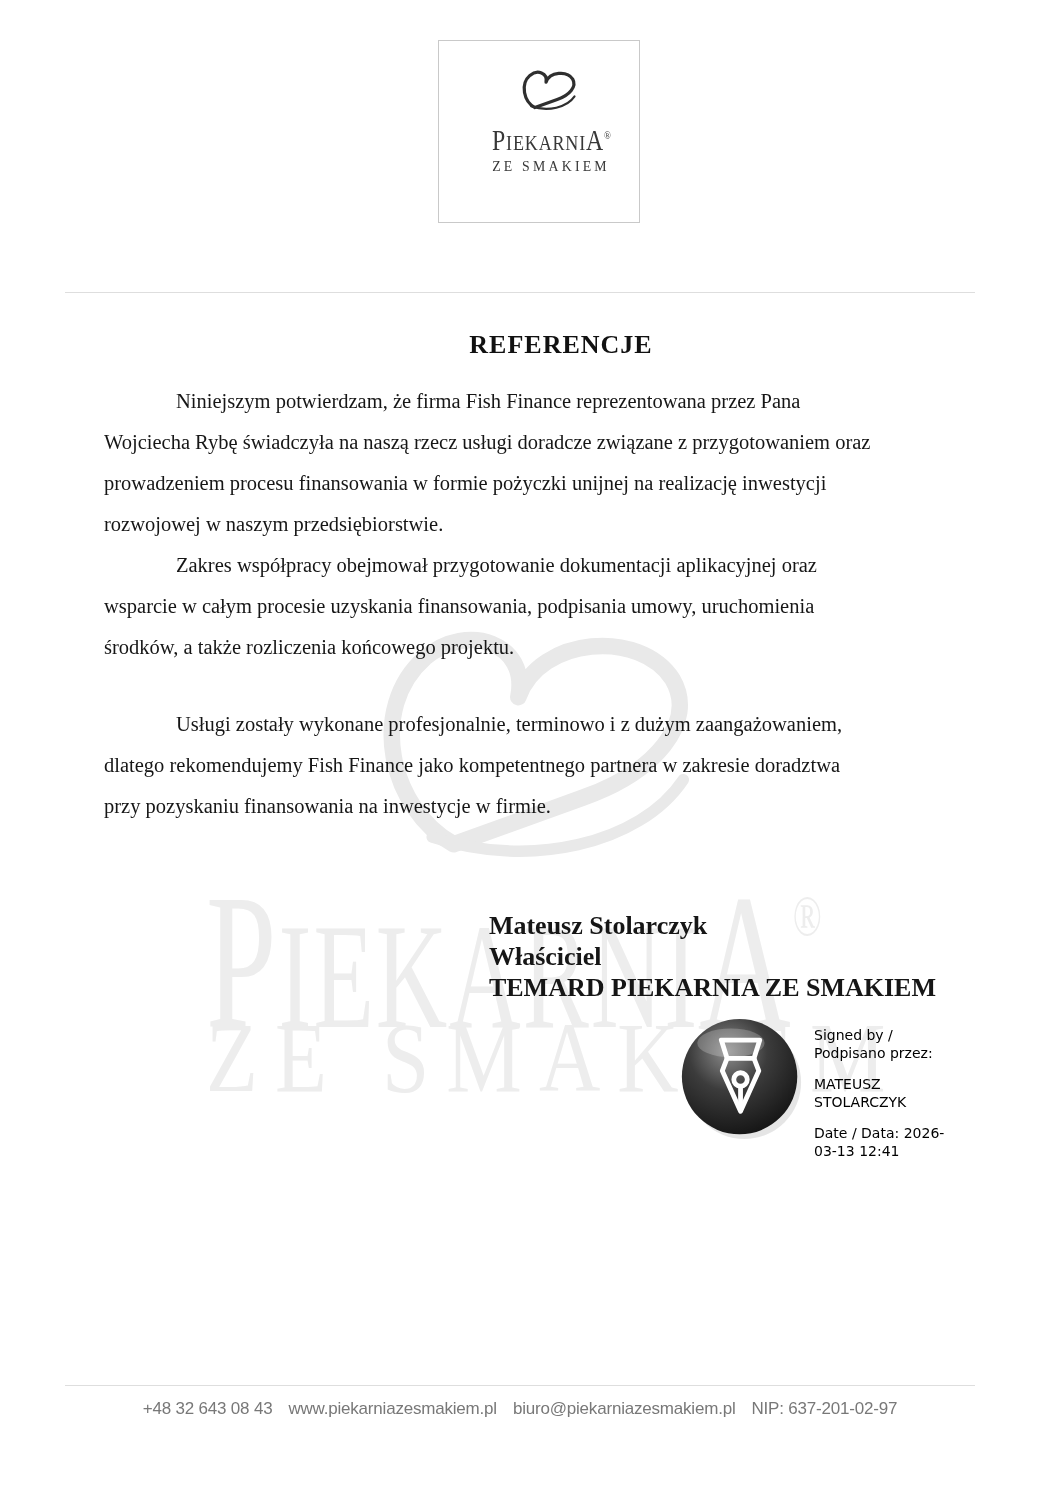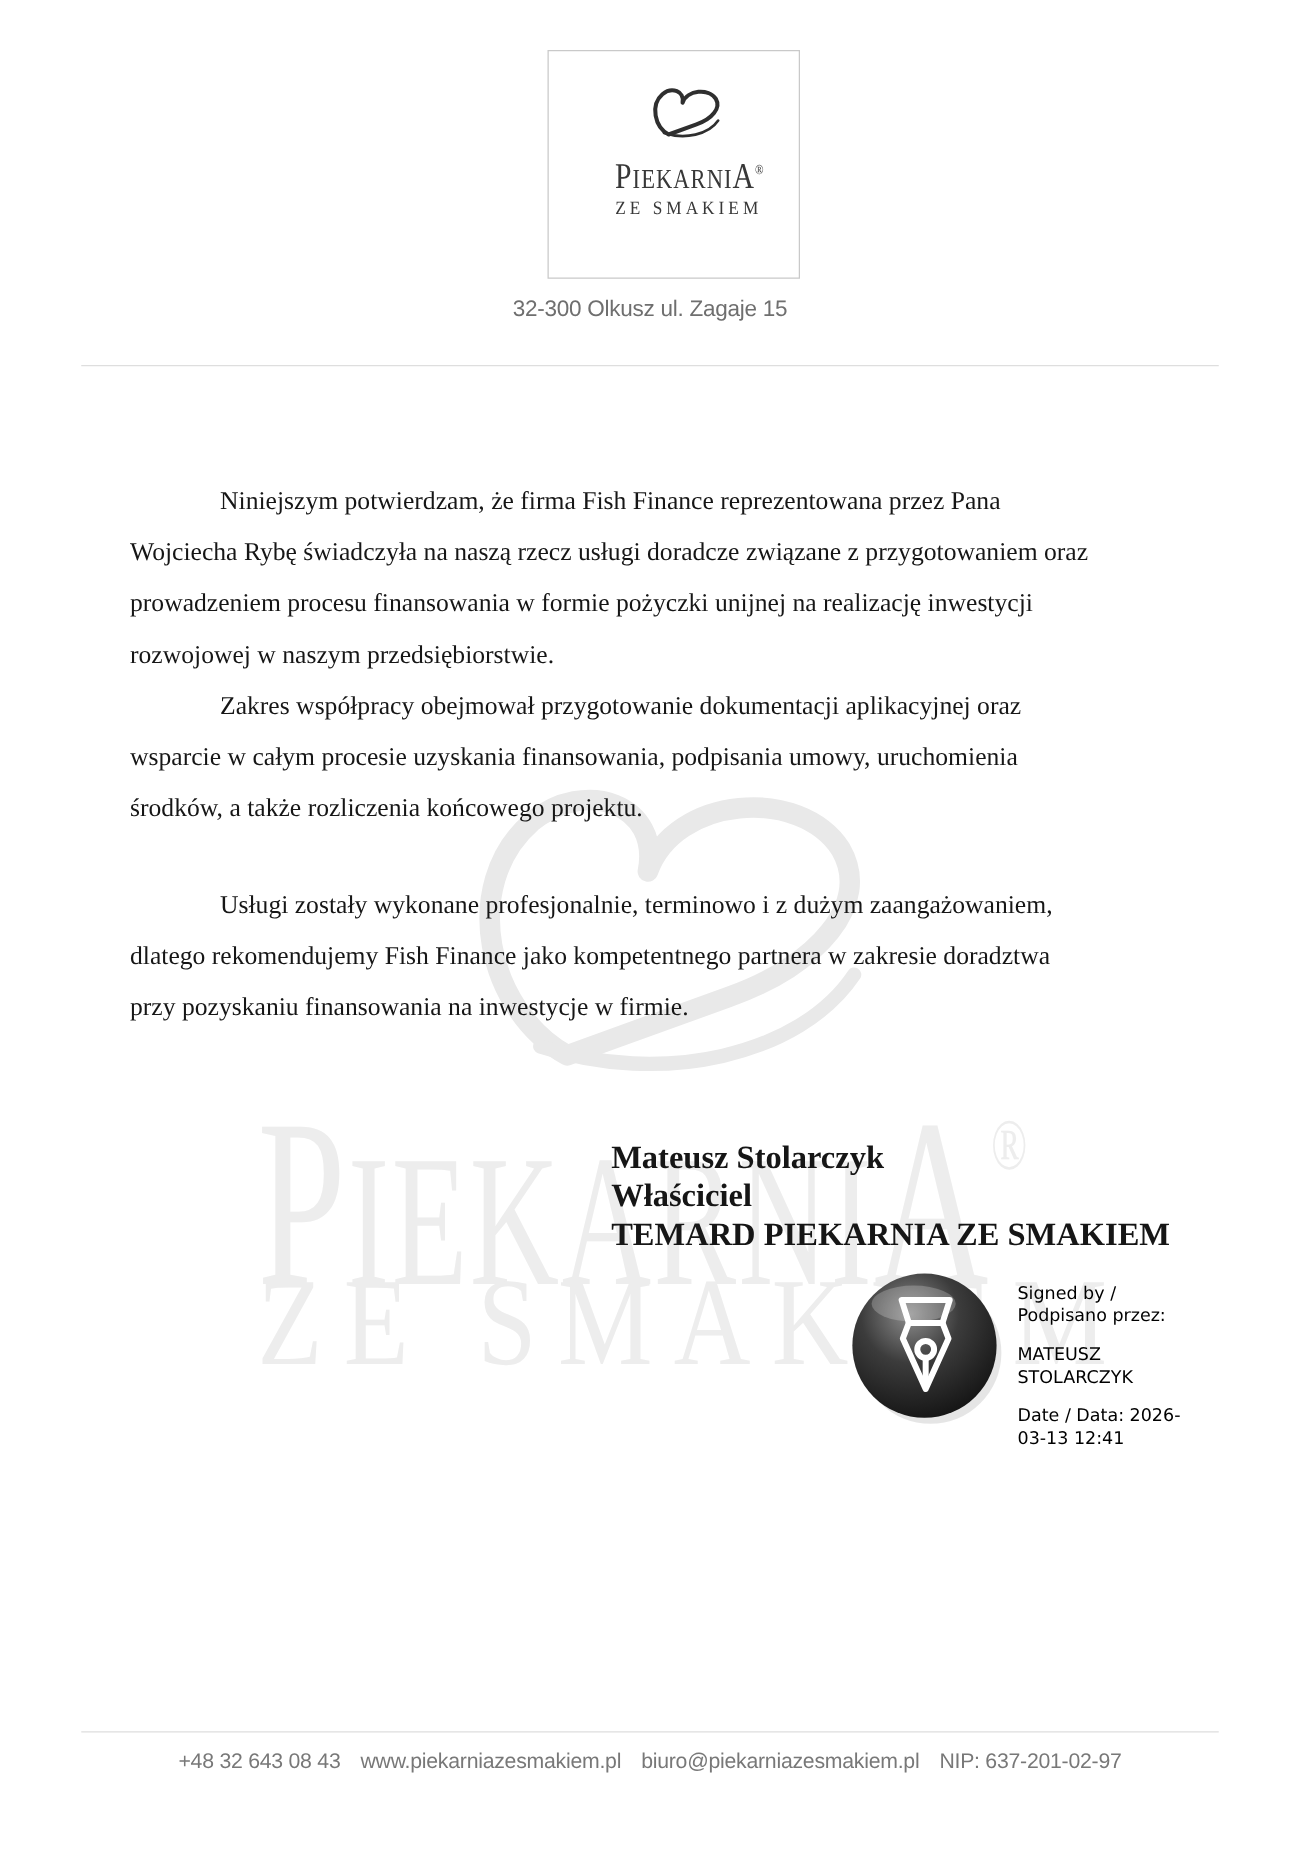--- a/index.html
+++ b/index.html
@@ -105,25 +105,25 @@
       <svg width="76" height="57" viewBox="0 0 120 92" fill="none">
         <path d="M34 72 C 16 62, 10 34, 26 20 C 38 10, 55 16, 52 31 C 58 14, 86 12, 95 26 C 102 38, 90 52, 70 59 C 56 64, 42 69, 34 72 Z" stroke="#2f2f2f" stroke-width="5.2" stroke-linejoin="round" stroke-linecap="round"></path>
         <path d="M28 70 C 55 79, 86 72, 98 54" stroke="#2f2f2f" stroke-width="3.4" stroke-linecap="round"></path>
       </svg>
     </div>
     <div class="logo-brand"><span><span class="cap">P</span><span>I</span><span>E</span><span>K</span><span>A</span><span>R</span><span>N</span><span>I</span><span class="cap">A</span></span><span class="logo-reg">®</span></div>
     <span class="logo-tagline">ZE SMAKIEM</span>
   </div>
 
   <div class="header">
-    <div>32-300 Olkusz ul. Zagaje 15</div>
   </div>
 
   <div class="rule rule-top"></div>
 
+  <div class="doc-title">REFERENCJE</div>
 
   <div class="body-text">
     <p>Niniejszym potwierdzam, że firma Fish Finance reprezentowana przez Pana
 Wojciecha Rybę świadczyła na naszą rzecz usługi doradcze związane z przygotowaniem oraz
 prowadzeniem procesu finansowania w formie pożyczki unijnej na realizację inwestycji
 rozwojowej w naszym przedsiębiorstwie.</p>
     <p>Zakres współpracy obejmował przygotowanie dokumentacji aplikacyjnej oraz
 wsparcie w całym procesie uzyskania finansowania, podpisania umowy, uruchomienia
 środków, a także rozliczenia końcowego projektu.</p>
     <p class="gap-before">Usługi zostały wykonane profesjonalnie, terminowo i z dużym zaangażowaniem,

